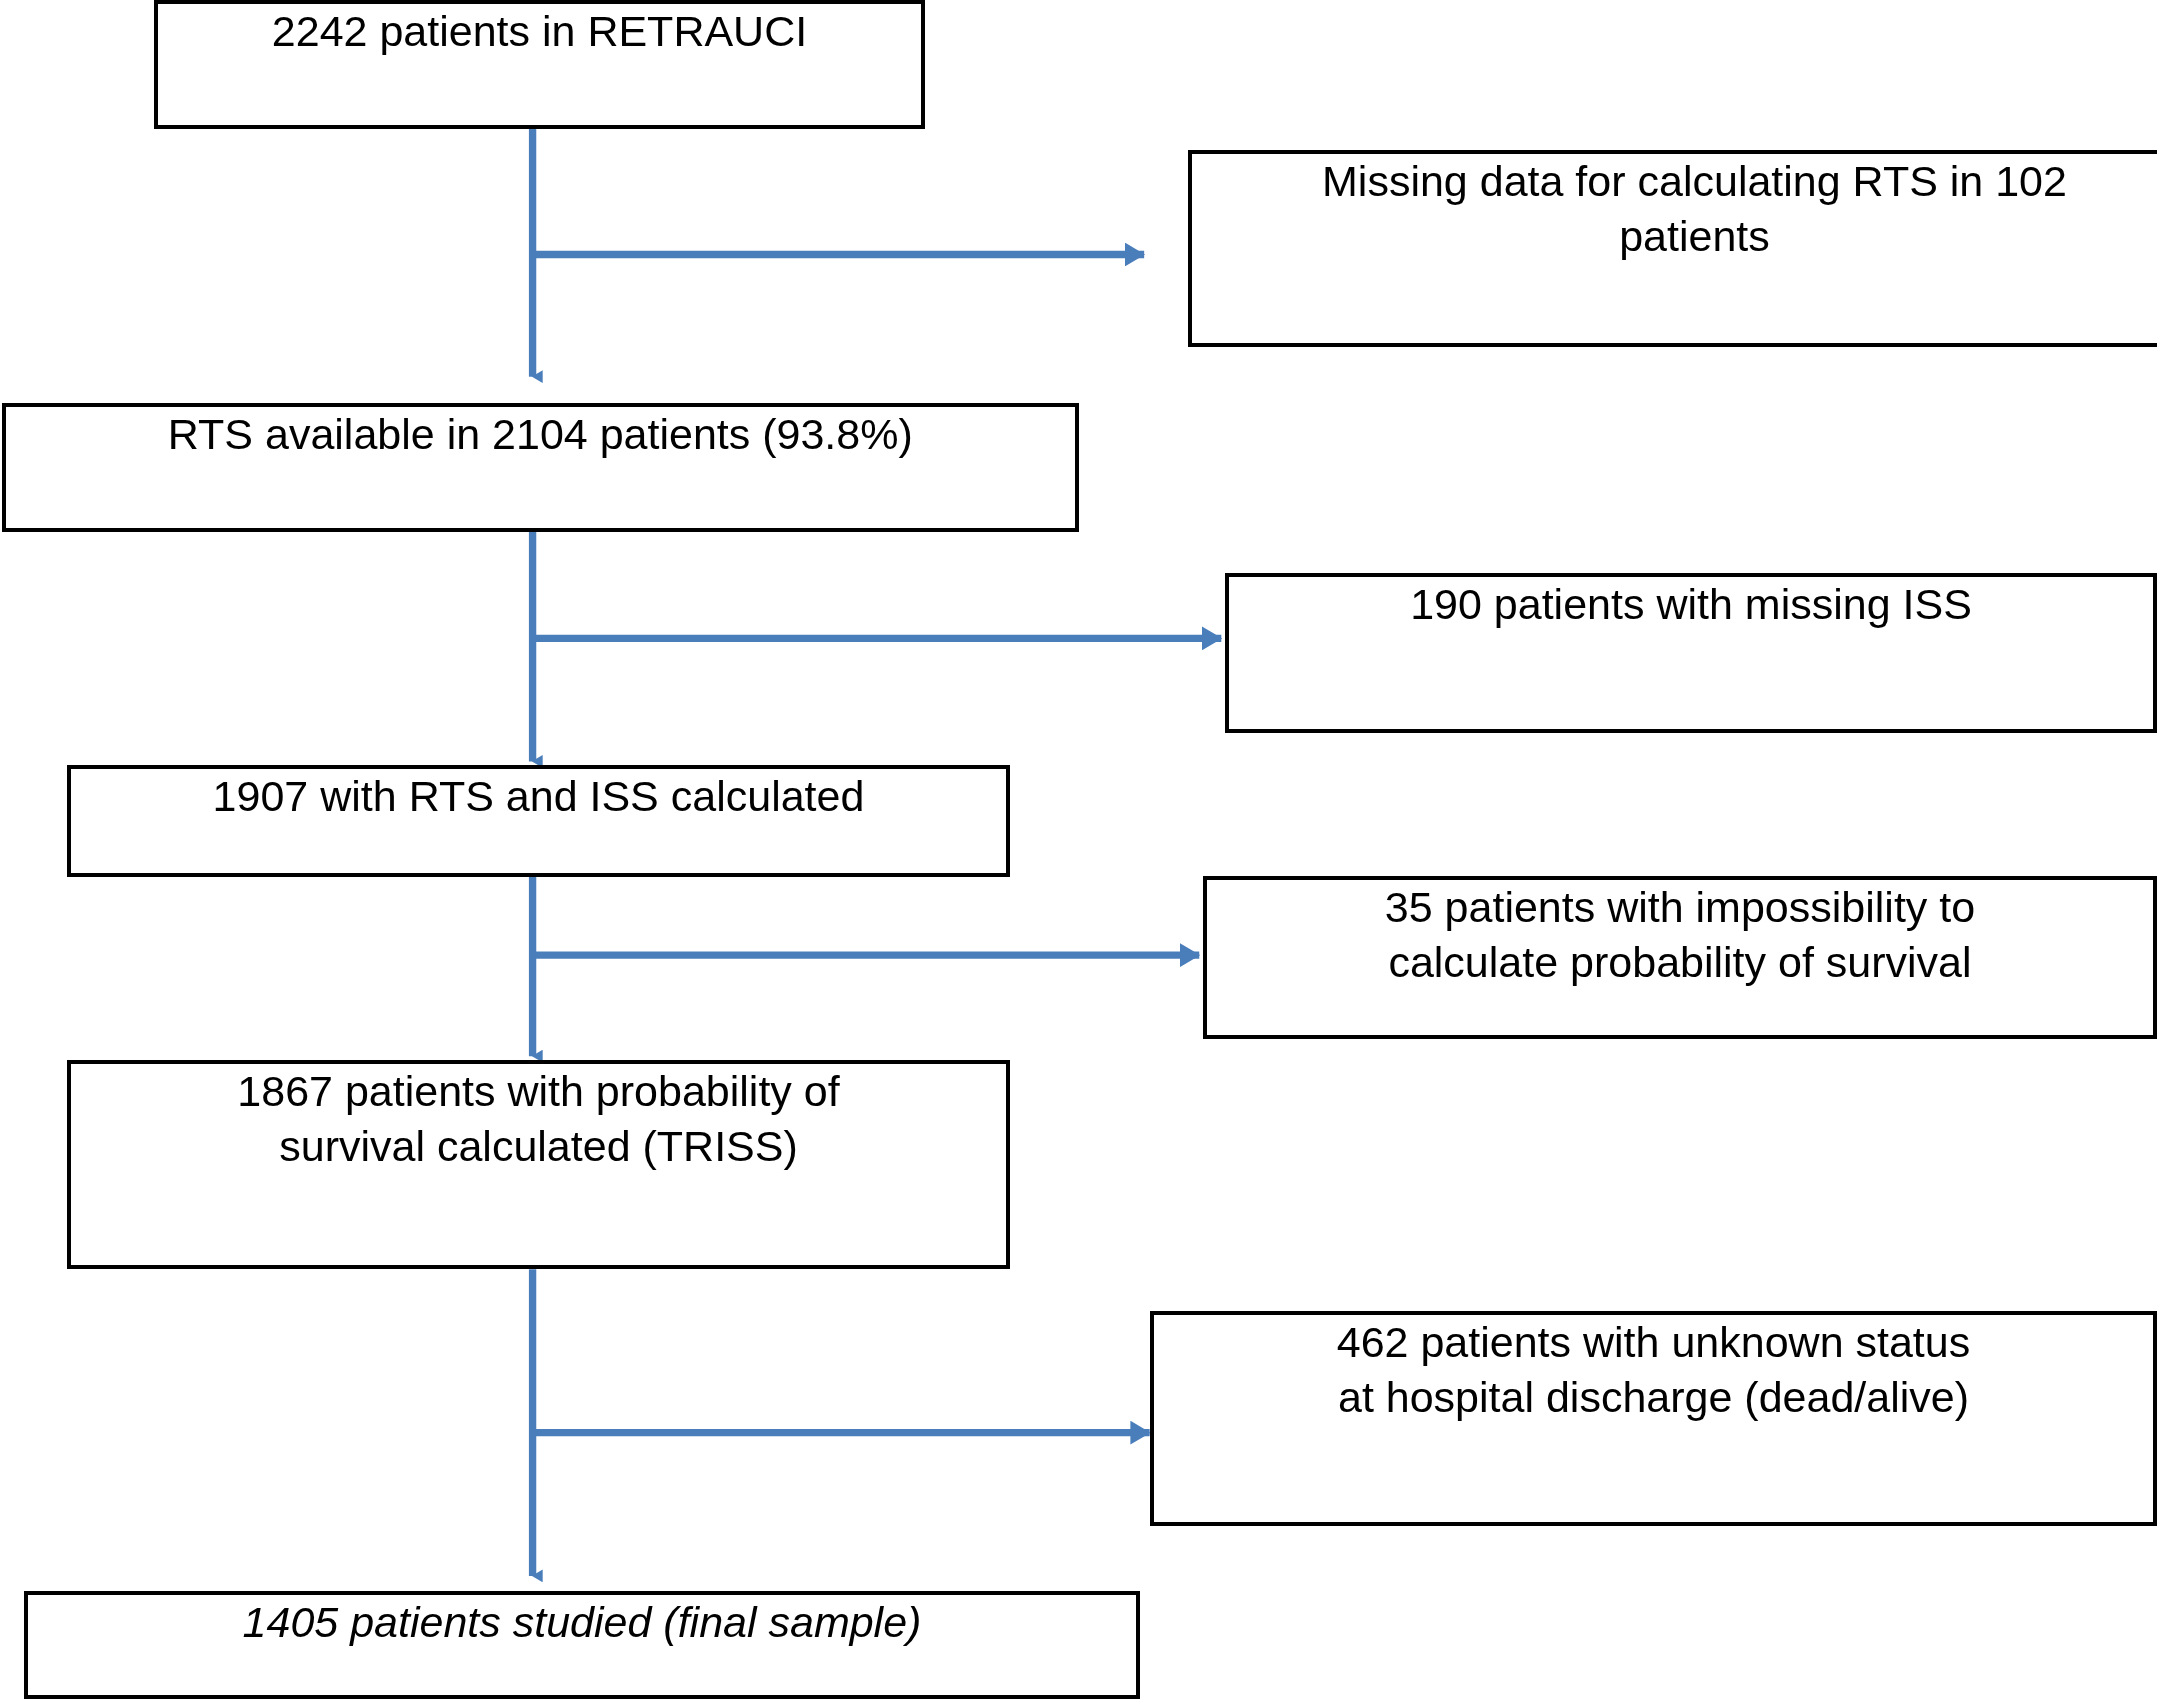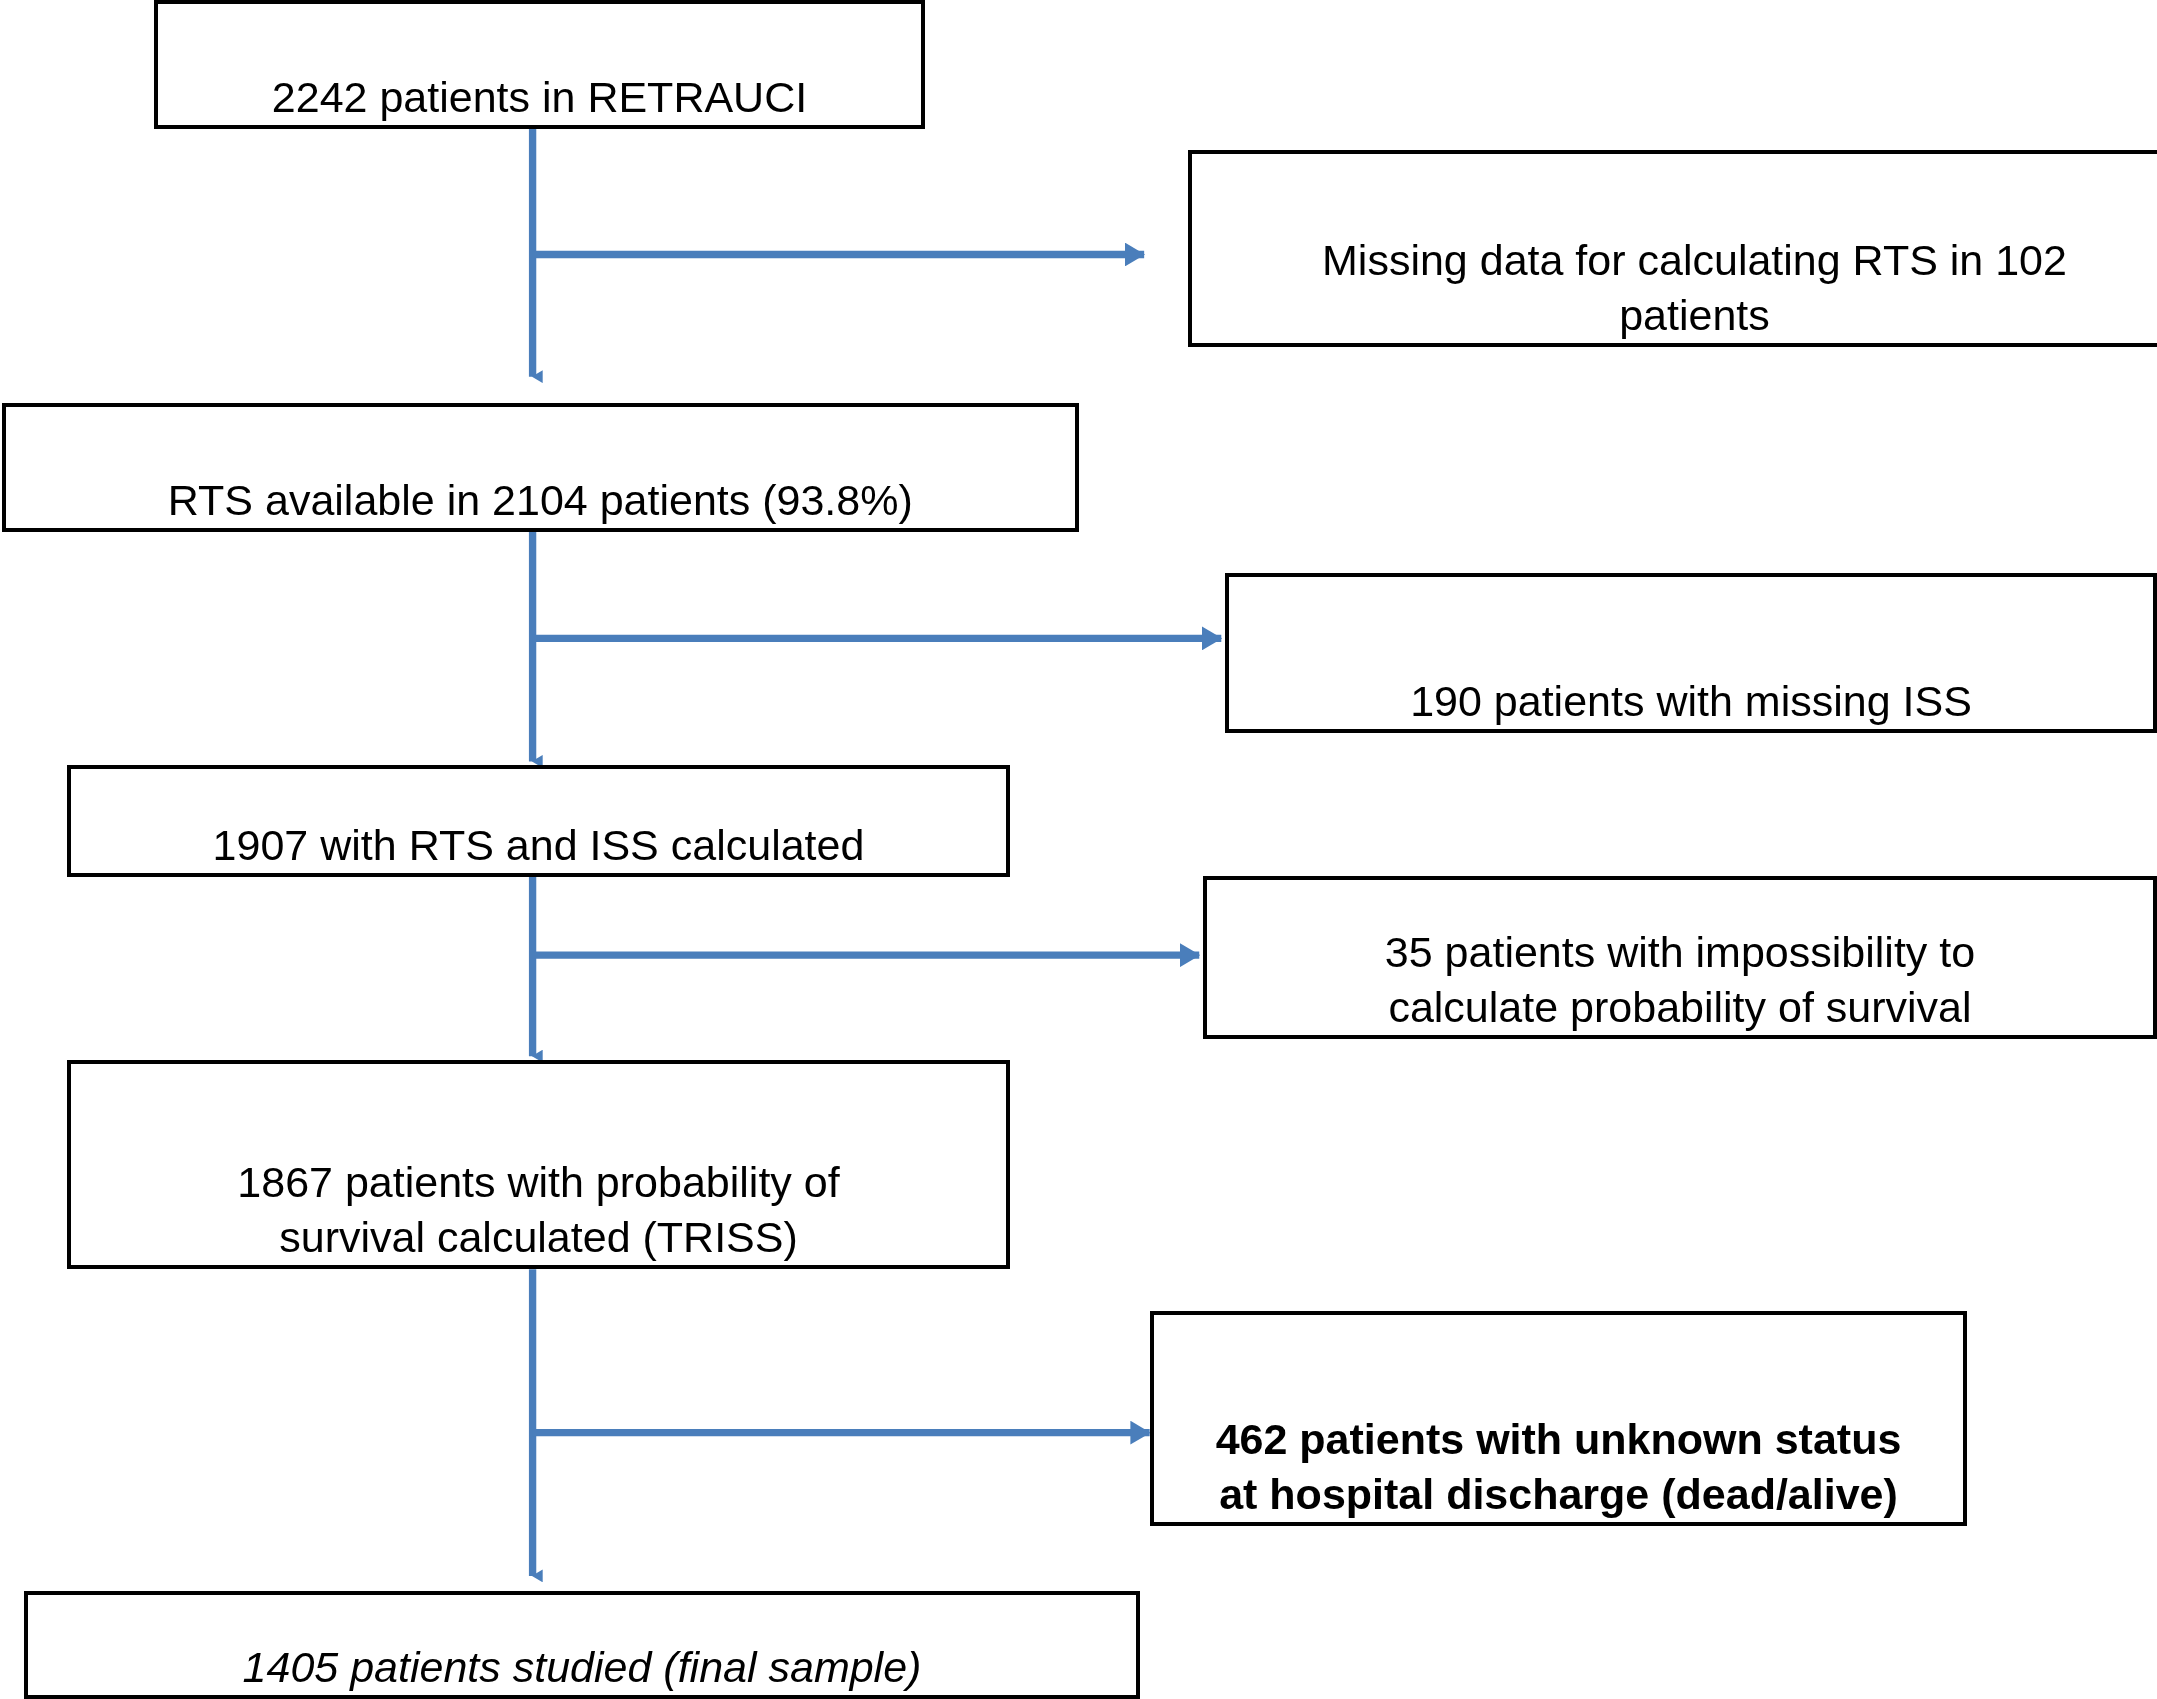--- a/index.html
+++ b/index.html
@@ -16,21 +16,21 @@
     height: 1700px;
     background: #ffffff;
     overflow: hidden;
   }
   .node-box {
     position: absolute;
     box-sizing: border-box;
     background: #ffffff;
     border: 4.6px solid #000000;
     display: flex;
-    align-items: flex-end;
+    align-items: flex-start;
     justify-content: center;
     text-align: center;
   }
   .node-label {
     font-family: "Liberation Sans", sans-serif;
     font-size: 43px;
     line-height: 1.28;
     color: #000000;
     padding: 0 16.5px;
     white-space: pre-line;
@@ -100,19 +100,19 @@
 
   <div class="node-box" style="left:1225px; top:573px; width:932px; height:160px;">
     <span class="node-label">190 patients with missing ISS</span>
   </div>
 
   <div class="node-box" style="left:1203px; top:876px; width:954px; height:163px;">
     <span class="node-label">35 patients with impossibility to
 calculate probability of survival</span>
   </div>
 
-  <div class="node-box" style="left:1150px; top:1311px; width:817px; height:215px;font-weight:bold;">
+  <div class="node-box" style="left:1150px; top:1311px; width:1007px; height:215px;">
     <span class="node-label">462 patients with unknown status
 at hospital discharge (dead/alive)</span>
   </div>
 
 </div>
 
 
 </body></html>

